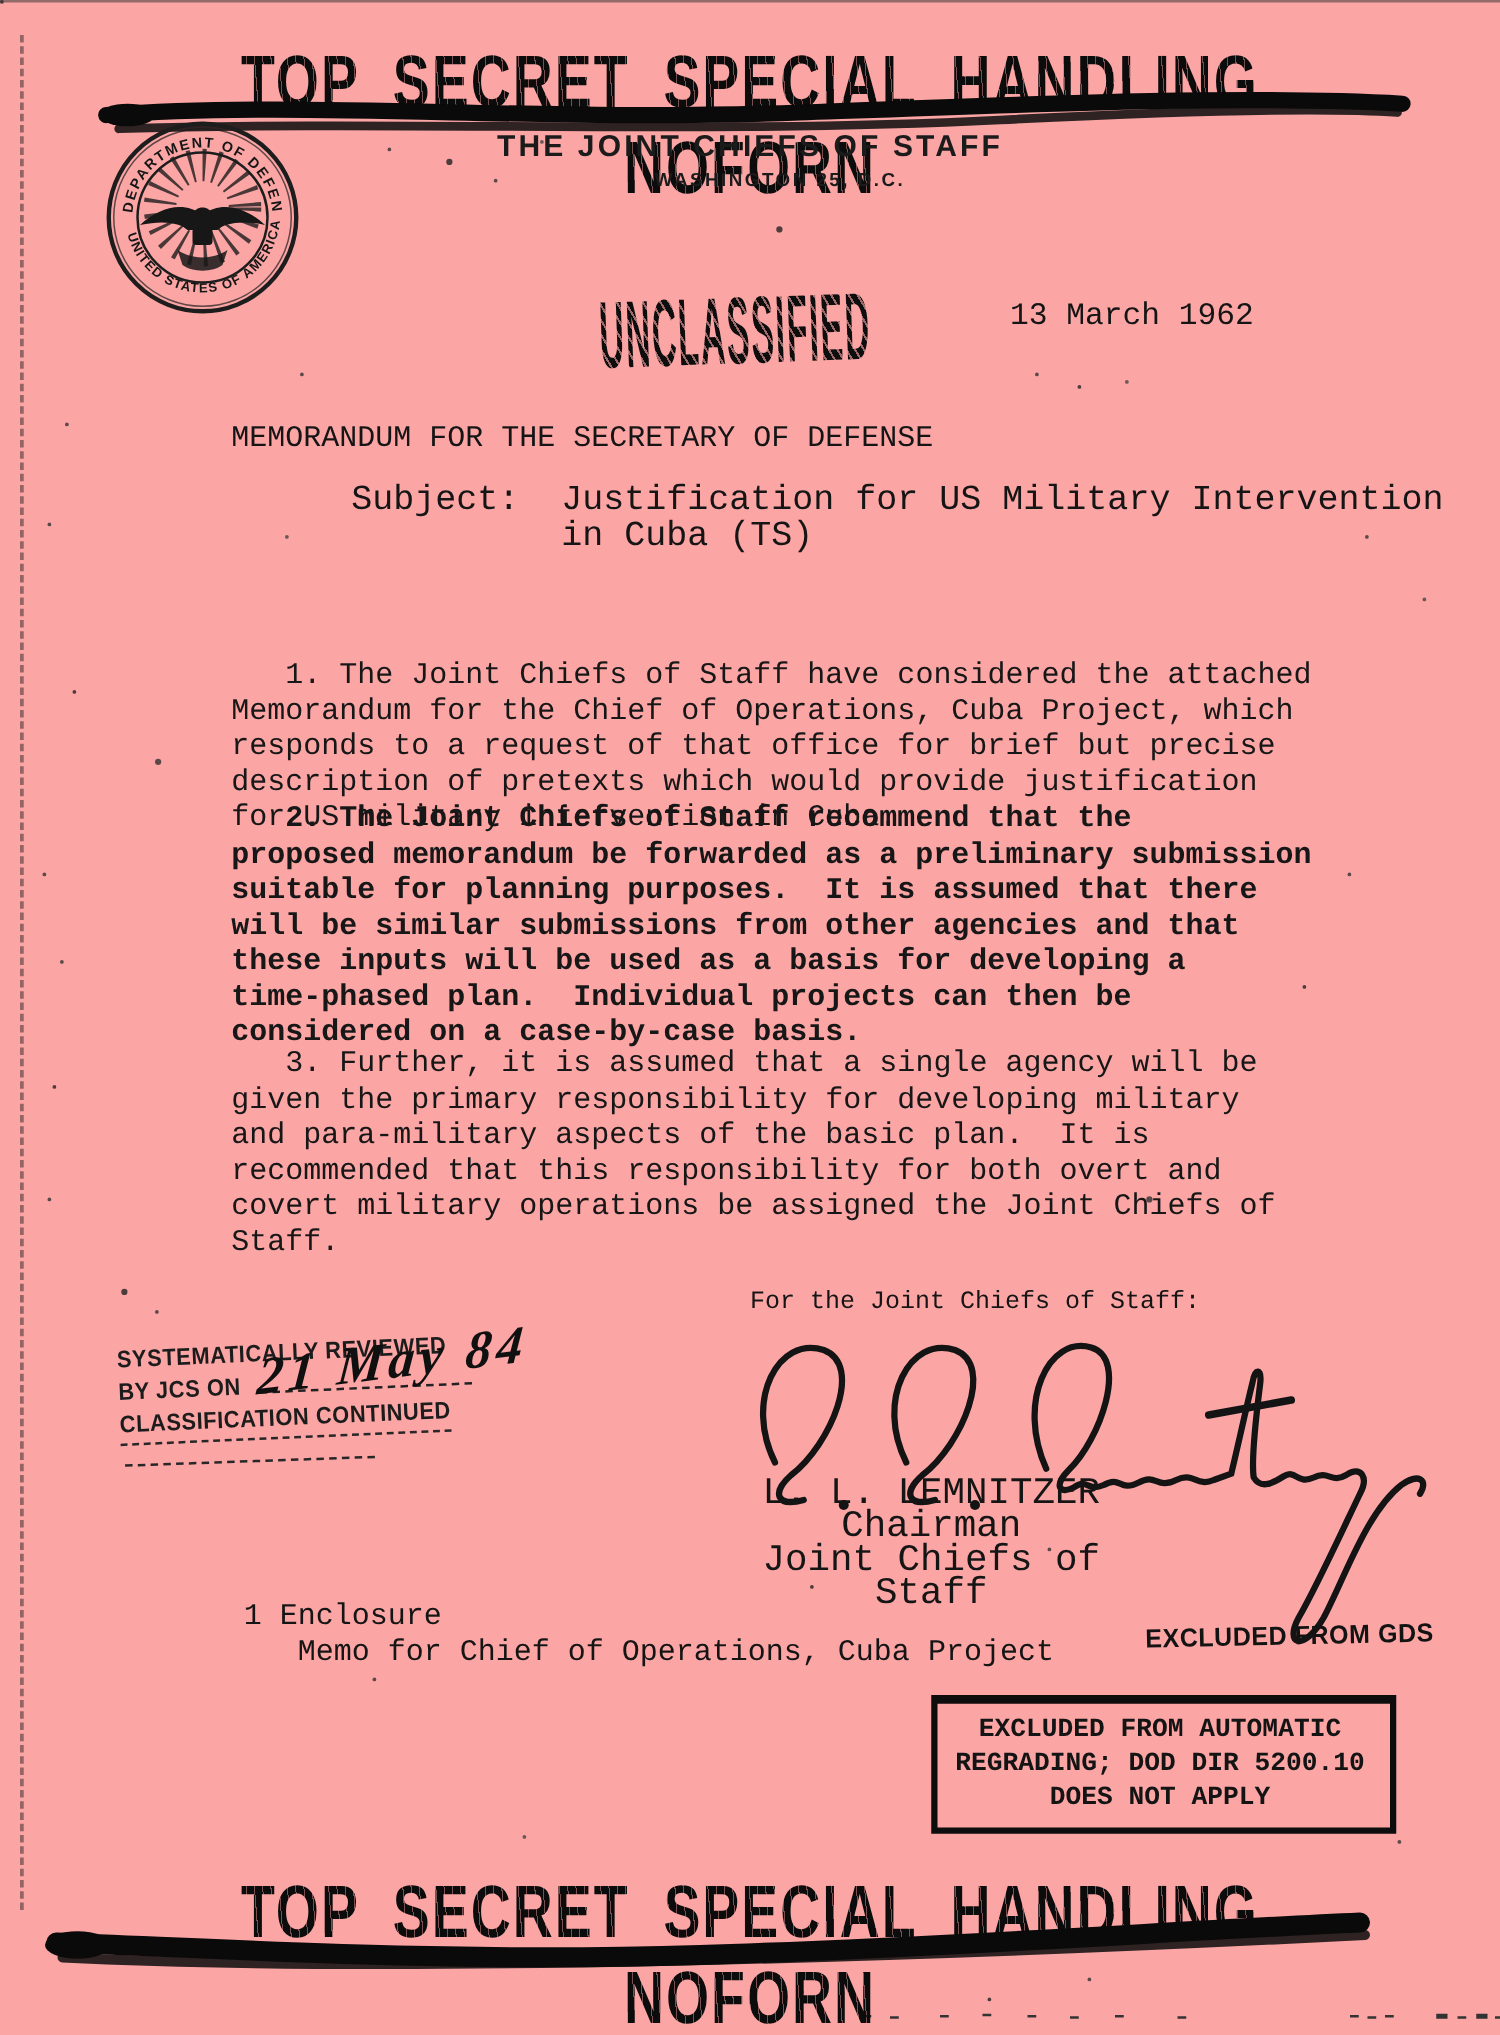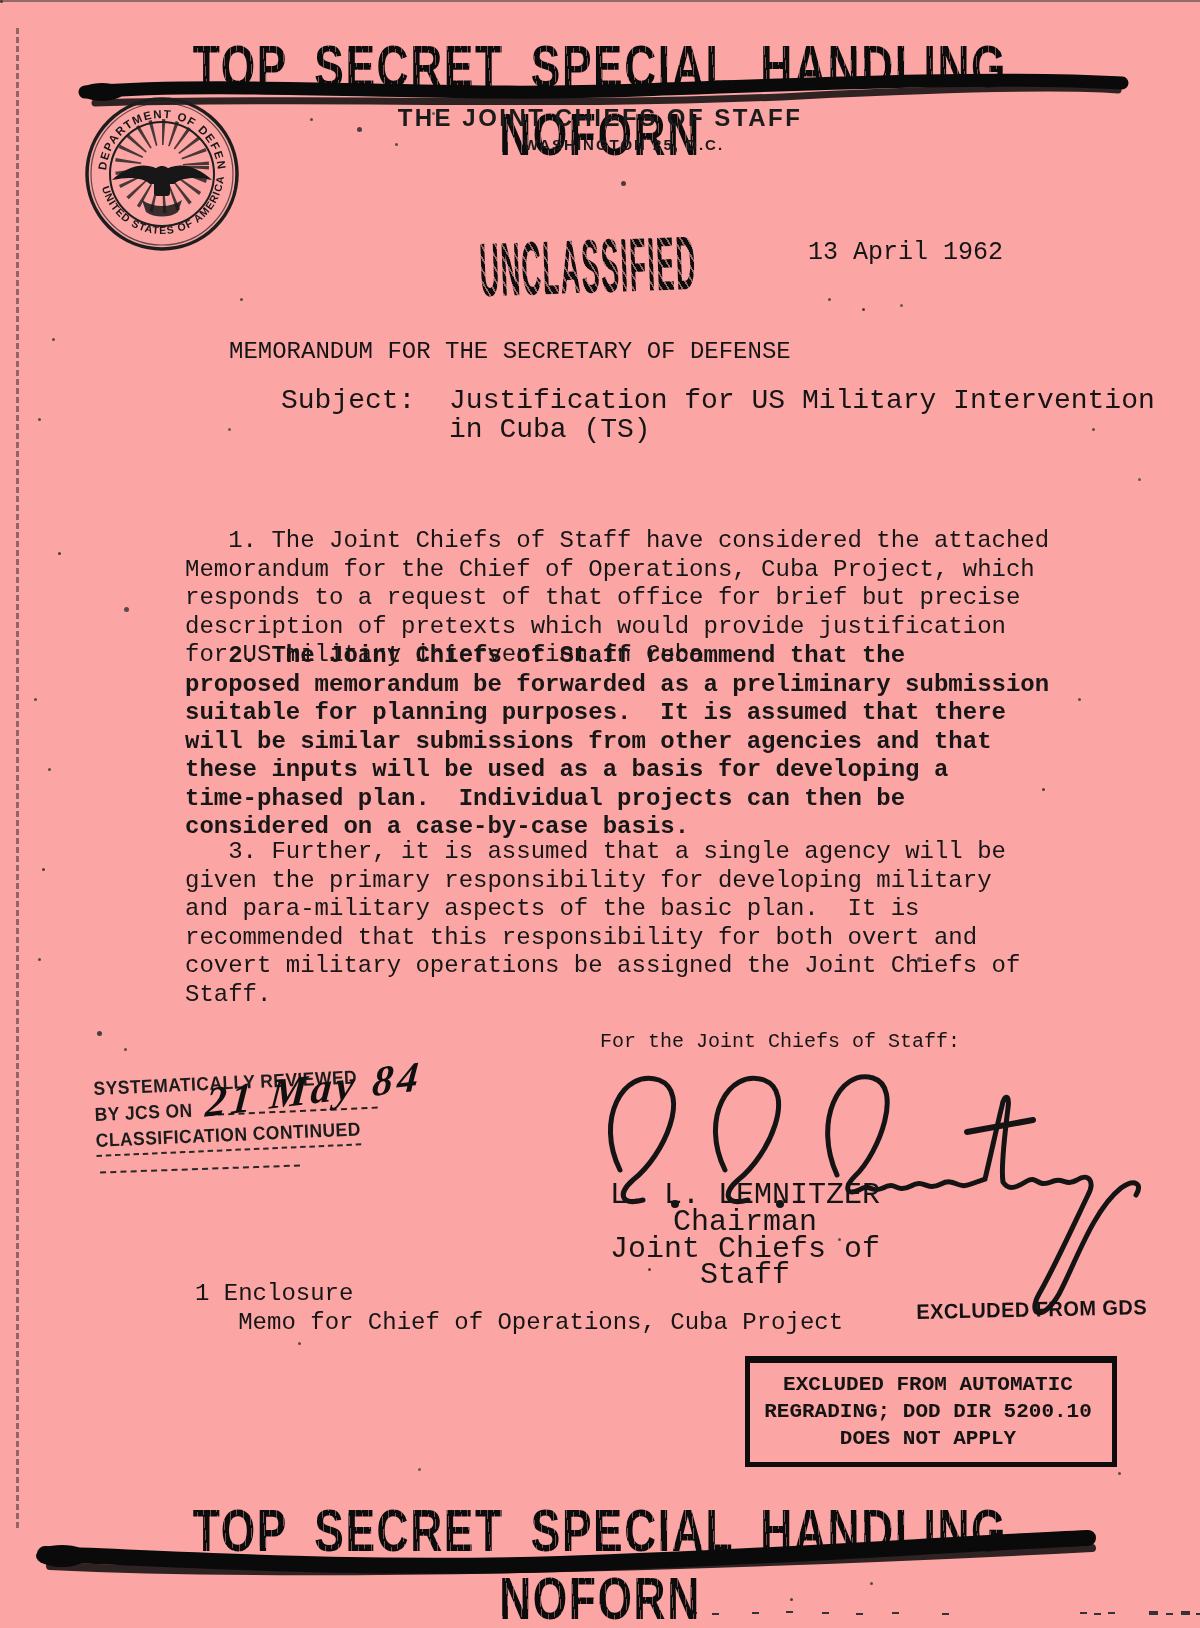--- a/index.html
+++ b/index.html
@@ -37,21 +37,21 @@
 
   
   .unclassified{
     left:478px;top:228px;font-weight:bold;font-size:40px;letter-spacing:2px;color:#0e0e0e;
     transform:rotate(-2deg) scale(.68,1.9);transform-origin:left top;
     -webkit-mask-image:repeating-linear-gradient(33deg,#000 0 4px,rgba(0,0,0,.4) 4px 5.5px);
     mask-image:repeating-linear-gradient(33deg,#000 0 4px,rgba(0,0,0,.4) 4px 5.5px);
   }
 
   .date{left:808px;top:238px;font-size:25px;color:#151515;}
-  .memo-heading{left:185px;top:338px;font-size:24px;color:#151515;margin-left:44px;}
+  .memo-heading{left:185px;top:338px;font-size:24px;color:#151515;}
   .subject{left:281px;top:386px;font-size:28px;line-height:29px;color:#151515;}
   .para{left:185px;width:905px;font-size:24px;line-height:28.5px;color:#171717;}
   .para1{top:482px;margin-top:45px;} .para2{top:642px;font-weight:bold;} .para3{top:838px;}
   .signoff{left:600px;top:1030px;font-size:20px;color:#151515;}
 
   
   .review-stamp{
     left:93px;top:1076px;width:300px;transform:rotate(-2.5deg);transform-origin:left top;
     font-weight:bold;font-size:19px;line-height:26px;letter-spacing:.5px;color:#1c1c1c;
   }
@@ -139,21 +139,21 @@
     </text>
     <text font-family="Liberation Sans,sans-serif" font-size="10.5" font-weight="bold" fill="#161616" letter-spacing="1">
       <textPath href="#sealArcBot" startOffset="8%">UNITED STATES OF AMERICA</textPath>
     </text>
   </svg>
 
   <div class="abs lh-org">THE JOINT CHIEFS OF STAFF</div>
   <div class="abs lh-loc">WASHINGTON 25, D.C.</div>
 
   <div class="abs unclassified">UNCLASSIFIED</div>
-  <div class="abs date mono">13 April 1962</div>
+  <div class="abs date mono">13 March 1962</div>
 
   <div class="abs memo-heading mono">MEMORANDUM FOR THE SECRETARY OF DEFENSE</div>
   <div class="abs subject mono pre">Subject:  Justification for US Military Intervention
           in Cuba (TS)</div>
 
   <div class="abs para para1 mono pre">   1. The Joint Chiefs of Staff have considered the attached
 Memorandum for the Chief of Operations, Cuba Project, which
 responds to a request of that office for brief but precise
 description of pretexts which would provide justification
 for US military intervention in Cuba.</div>

